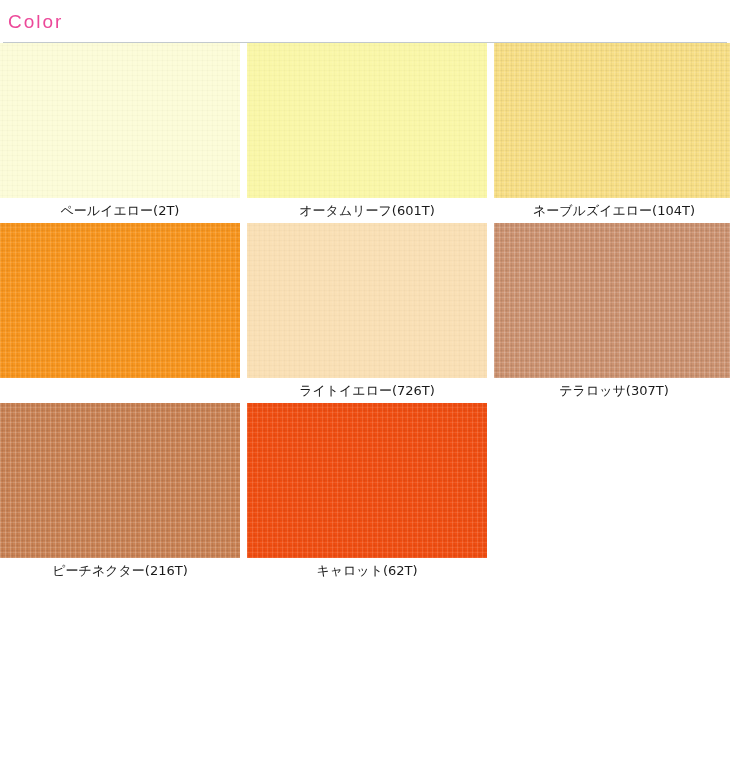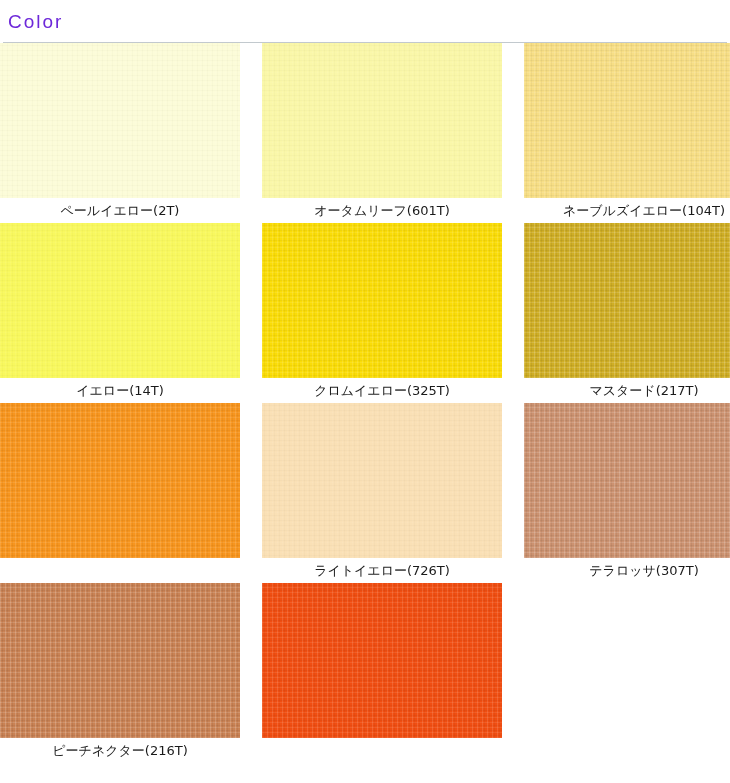--- a/index.html
+++ b/index.html
@@ -16,21 +16,21 @@
     overflow: hidden;
   }
 
   
   .page-header {
     padding: 11px 0 6px 8px;
   }
   .page-header .title {
     font-size: 19px;
     letter-spacing: 2px;
-    color: #6d28d9;
+    color: #ec4899;
     font-weight: normal;
     line-height: 22px;
     margin: 0;
   }
   .header-rule {
     height: 1px;
     background: #c2c9ce;
     margin: 3px 3px 0 3px;
   }
 
@@ -40,21 +40,21 @@
     padding: 0;
     margin: 0;
   }
   .swatch-row {
     display: flex;
     flex-direction: row;
     width: 730px;
   }
   .swatch-cell {
     width: 240px;
-    margin-right: 22px;
+    margin-right: 7px;
     display: flex;
     flex-direction: column;
   }
   .swatch-cell:last-child {
     margin-right: 0;
   }
   .swatch-cell.is-empty {
     visibility: hidden;
   }
 
@@ -128,40 +128,20 @@
       </div>
       <div class="swatch-cell">
         <div class="swatch-chip tint-mid" title="ネーブルズイエロー(104T)" style="background-color: rgb(247, 222, 133);">
           <span class="weave"></span>
         </div>
         <div class="swatch-label">ネーブルズイエロー(104T)</div>
       </div>
     </div>
     <div class="swatch-row">
       <div class="swatch-cell">
-        <div class="swatch-chip tint-light" title="イエロー(14T)" style="background-color: rgb(248, 248, 94);">
-          <span class="weave"></span>
-        </div>
-        <div class="swatch-label">イエロー(14T)</div>
-      </div>
-      <div class="swatch-cell">
-        <div class="swatch-chip tint-mid" title="クロムイエロー(325T)" style="background-color: rgb(250, 220, 7);">
-          <span class="weave"></span>
-        </div>
-        <div class="swatch-label">クロムイエロー(325T)</div>
-      </div>
-      <div class="swatch-cell">
-        <div class="swatch-chip tint-deep" title="マスタード(217T)" style="background-color: rgb(207, 174, 37);">
-          <span class="weave"></span>
-        </div>
-        <div class="swatch-label">マスタード(217T)</div>
-      </div>
-    </div>
-    <div class="swatch-row">
-      <div class="swatch-cell">
         <div class="swatch-chip tint-mid" title="オレンジ(61T)" style="background-color: rgb(247, 149, 30);">
           <span class="weave"></span>
         </div>
       </div>
       <div class="swatch-cell">
         <div class="swatch-chip tint-light" title="ピーチネクター(726T)" style="background-color: rgb(250, 224, 181);">
           <span class="weave"></span>
         </div>
         <div class="swatch-label">ライトイエロー(726T)</div>
       </div>
@@ -176,19 +156,20 @@
       <div class="swatch-cell">
         <div class="swatch-chip tint-deep" title="オータムリーフ(216T)" style="background-color: rgb(201, 130, 84);">
           <span class="weave"></span>
         </div>
         <div class="swatch-label">ピーチネクター(216T)</div>
       </div>
       <div class="swatch-cell">
         <div class="swatch-chip tint-mid" title="キャロット(62T)" style="background-color: rgb(240, 78, 18);">
           <span class="weave"></span>
         </div>
+        <div class="swatch-label">キャロット(62T)</div>
       </div>
       <div class="swatch-cell is-empty">
         <div class="swatch-chip "></div>
         <div class="swatch-label"></div>
       </div>
     </div>
   </div>
 
 </body></html>

